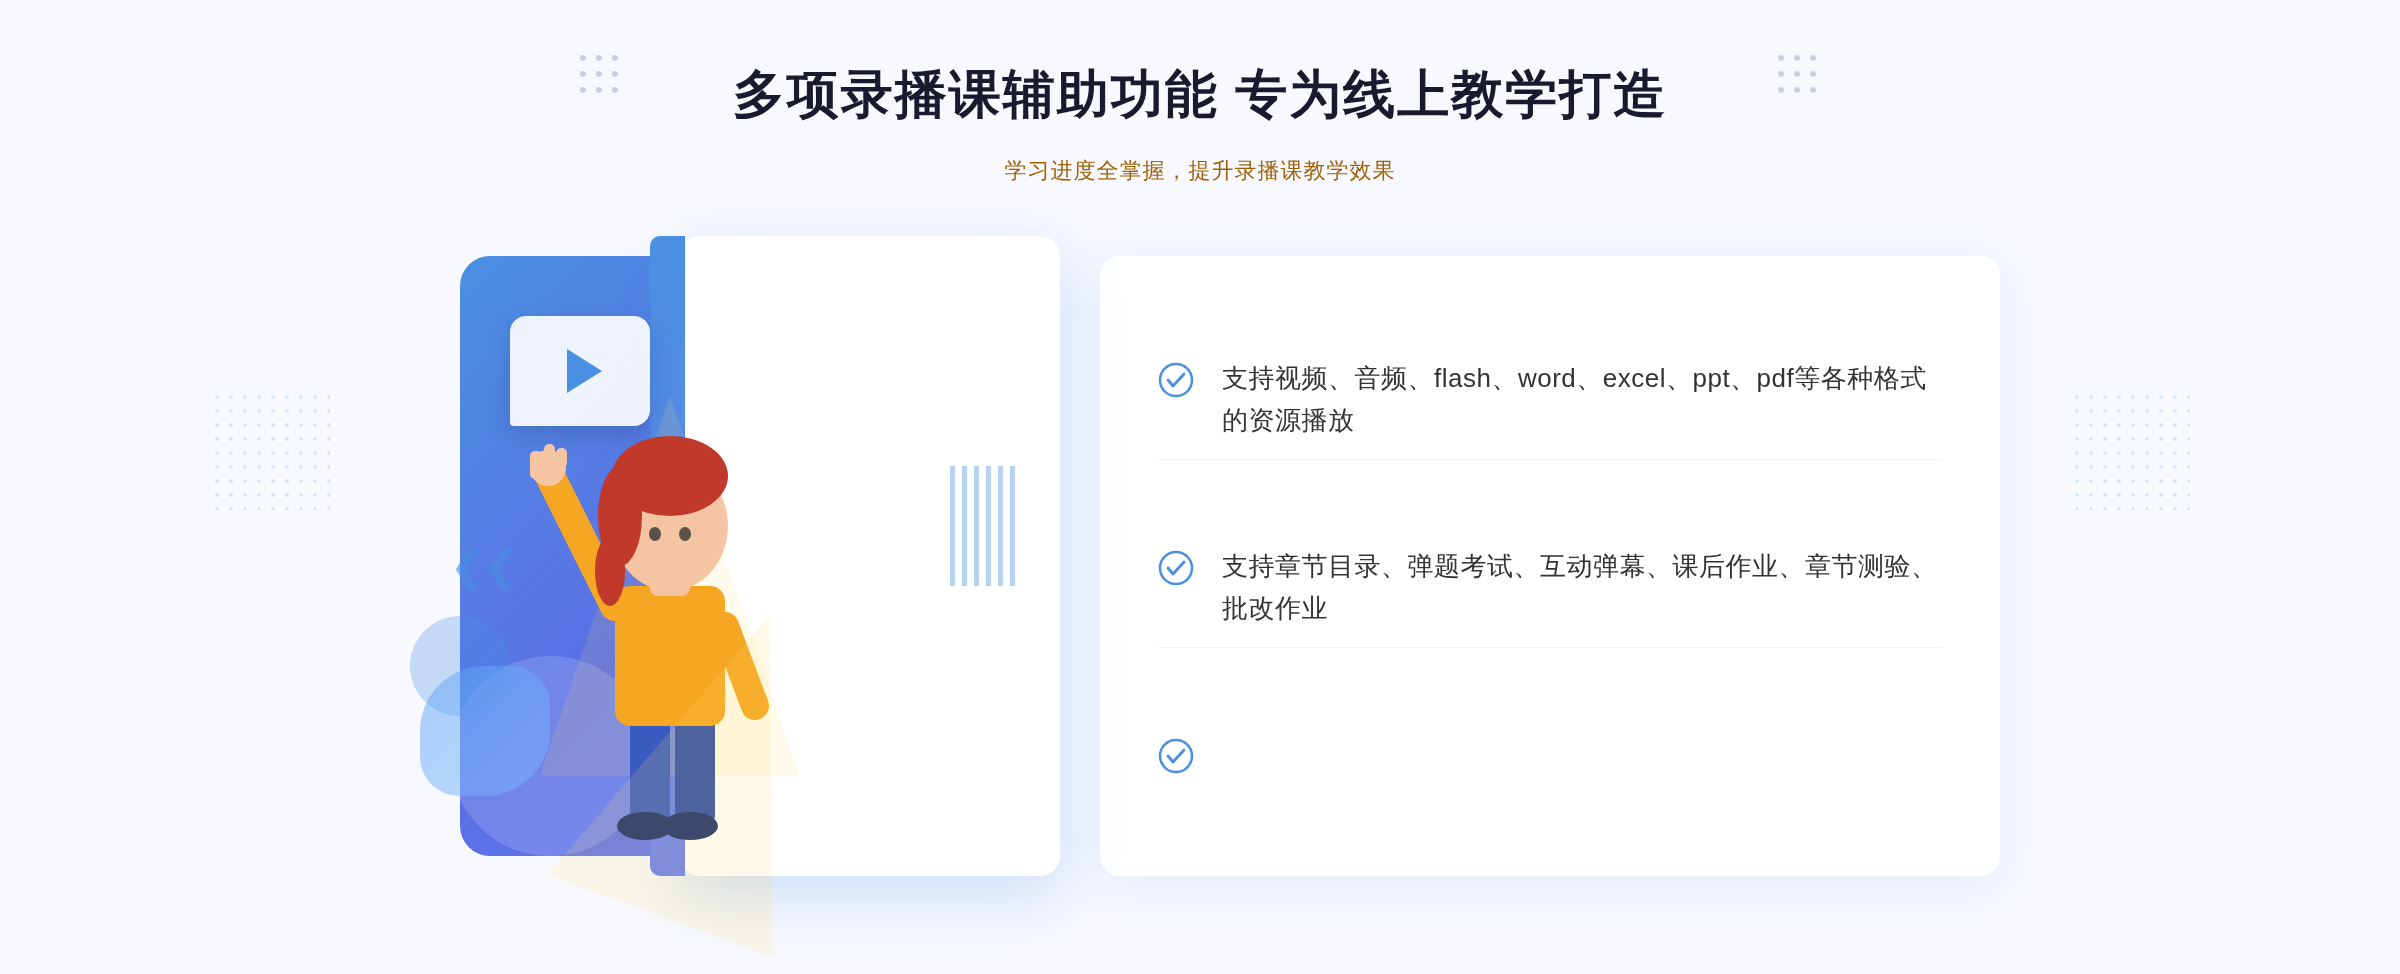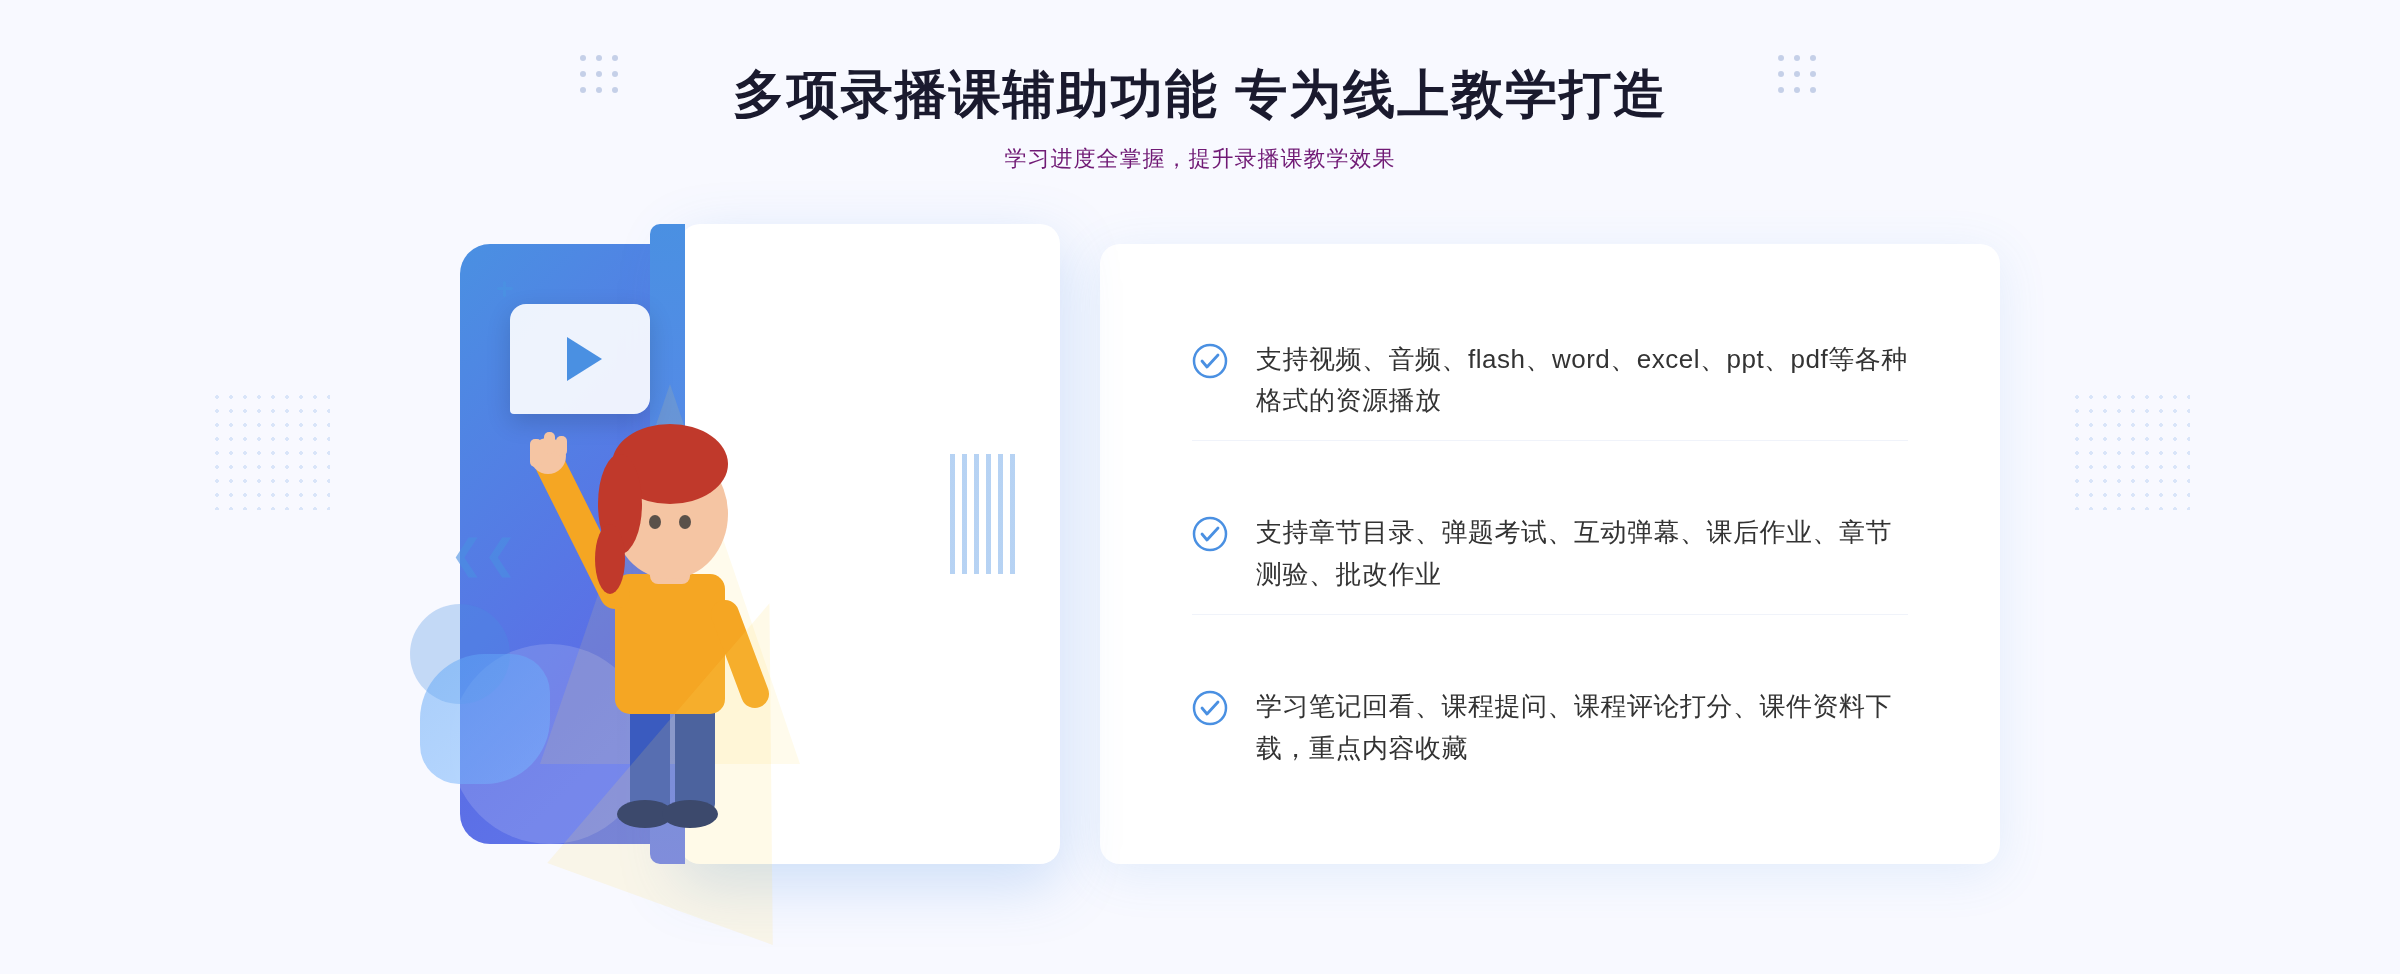--- a/index.html
+++ b/index.html
@@ -61,22 +61,22 @@
 
     .main-title {
       font-size: 52px;
       font-weight: 600;
       color: #1a1a2e;
       letter-spacing: 2px;
     }
 
     .subtitle {
       font-size: 22px;
-      color: #701a75;
-      margin-top: 14px;
+      color: #a16207;
+      margin-top: 26px;
       letter-spacing: 1px;
     }
 
     
     .content-area {
       display: flex;
       align-items: center;
       width: 1600px;
       margin: 0 auto;
       position: relative;
@@ -248,21 +248,21 @@
       height: 130px;
       background: linear-gradient(135deg, #5ba3f5, #7bb8ff);
       border-radius: 50% 30% 50% 30%;
       opacity: 0.5;
     }
 
     
     .features-panel {
       background: #ffffff;
       border-radius: 20px;
-      padding: 50px 92px;
+      padding: 50px 58px;
       flex: 1;
       margin-left: 20px;
       box-shadow: 0 10px 50px rgba(74, 144, 226, 0.12);
       min-height: 620px;
       display: flex;
       flex-direction: column;
       justify-content: space-around;
     }
 
     .feature-item {
@@ -470,21 +470,20 @@
         <span class="feature-text">支持章节目录、弹题考试、互动弹幕、课后作业、章节测验、批改作业</span>
       </div>
 
       <div class="feature-item">
         <div class="check-icon">
           <svg viewBox="0 0 36 36" xmlns="http://www.w3.org/2000/svg">
             <circle cx="18" cy="18" r="16" fill="none" stroke="#4a90e2" stroke-width="2.5"></circle>
             <path d="M10 18 L15 24 L26 12" fill="none" stroke="#4a90e2" stroke-width="2.8" stroke-linecap="round" stroke-linejoin="round"></path>
           </svg>
         </div>
-        <span class="feature-text">学习笔记回看、课程提问、课程评论打分、课件资料下载，重点内容收藏</span>
       </div>
 
 
     </div>
   </div>
 
   <div class="dots-decoration dots-left"></div>
   <div class="dots-decoration dots-right"></div>
 
 </div>

